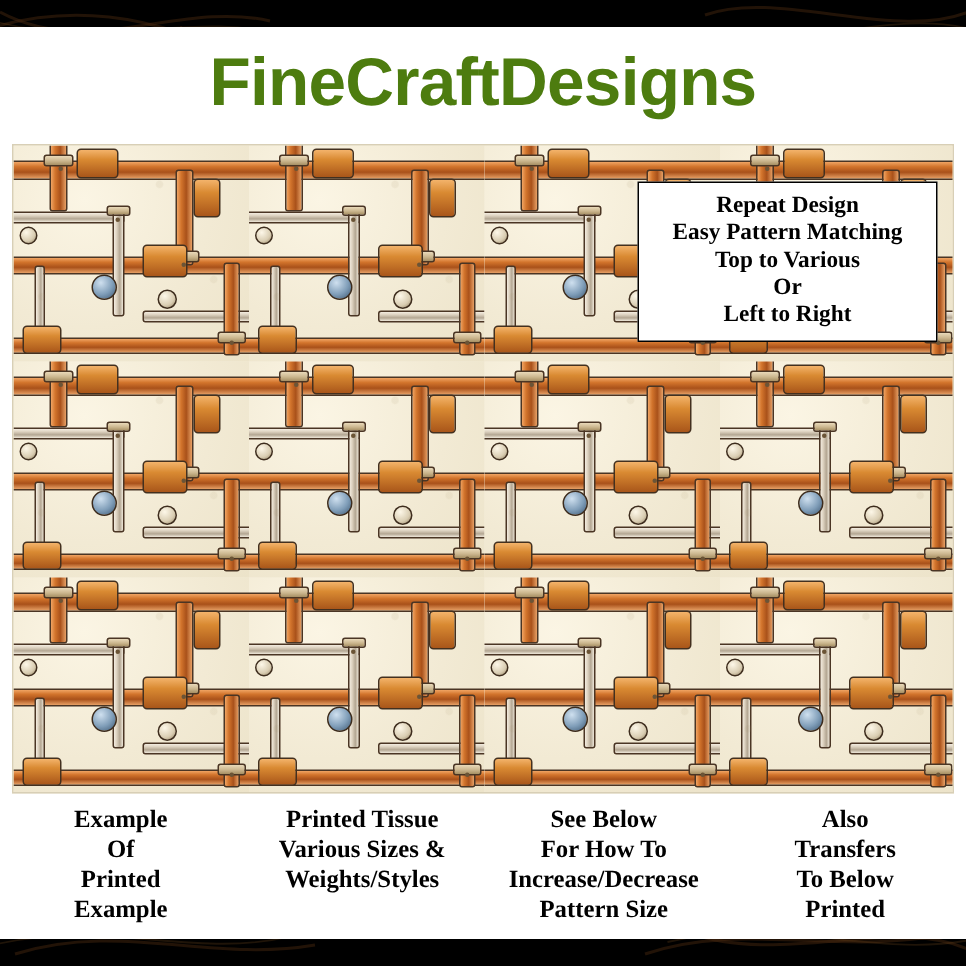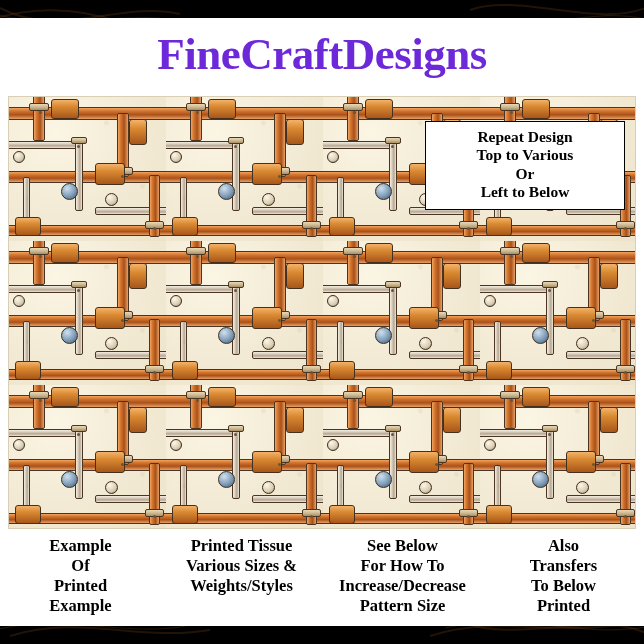--- a/index.html
+++ b/index.html
@@ -56,25 +56,25 @@
     left: 0;
     right: 0;
     top: 18px;
     height: 72px;
     display: flex;
     align-items: center;
     justify-content: center;
     background: #ffffff;
   }
   .brand-text {
-    font-family: Liberation Serif, serif;
+    font-family: Liberation Sans, sans-serif;
     font-weight: bold;
     font-size: 45px;
     letter-spacing: -0.5px;
-    color: #6d28d9;
+    color: #4d7c0f;
     line-height: 1;
     white-space: nowrap;
   }
 
   
   .swatch {
     position: absolute;
     left: 8px;
     top: 96px;
     width: 628px;
@@ -581,23 +581,24 @@
         <div class="gauge" style="left:4px; top:54px; width:12px; height:12px;"></div>
         <div class="bolt" style="left:30px; top:14px;"></div>
         <div class="bolt" style="left:112px; top:78px;"></div>
         <div class="bolt" style="left:68px; top:48px;"></div>
         <div class="bolt" style="left:144px; top:130px;"></div>
       </div>
     </div>
 
     <div class="callout">
       <div class="callout-line">Repeat Design</div>
+      <div class="callout-line">Easy Pattern Matching</div>
       <div class="callout-line">Top to Various</div>
       <div class="callout-line">Or</div>
-      <div class="callout-line">Left to Below</div>
+      <div class="callout-line">Left to Right</div>
     </div>
   </div>
 
   <div class="captions">
     <div class="cap">
       <div class="cap-line">Example</div>
       <div class="cap-line">Of</div>
       <div class="cap-line">Printed</div>
       <div class="cap-line">Example</div>
     </div>

